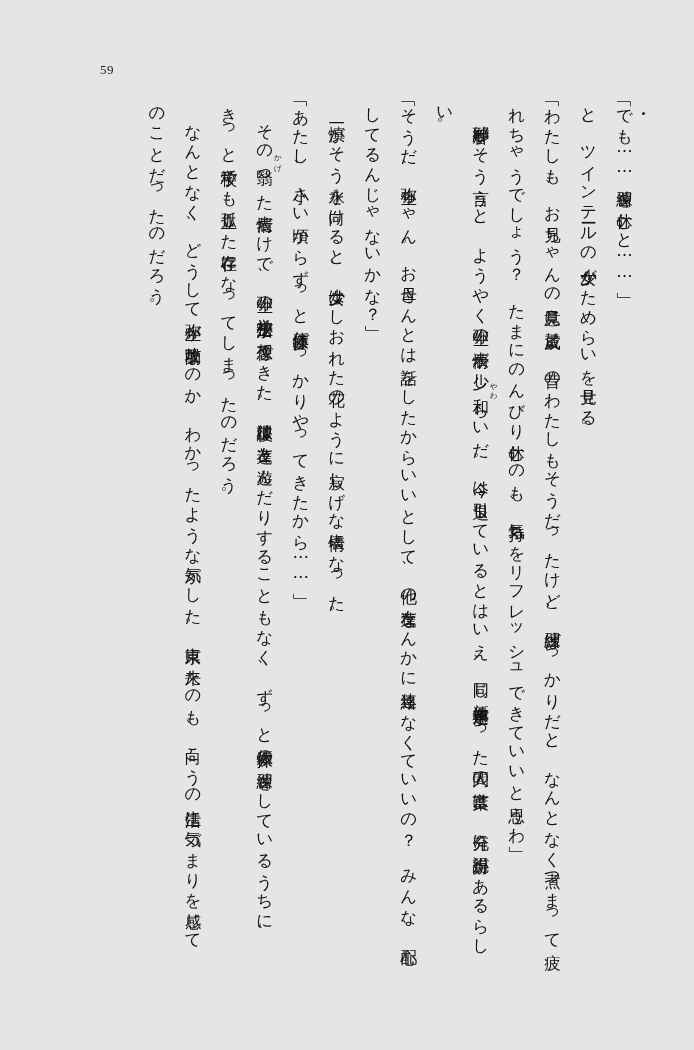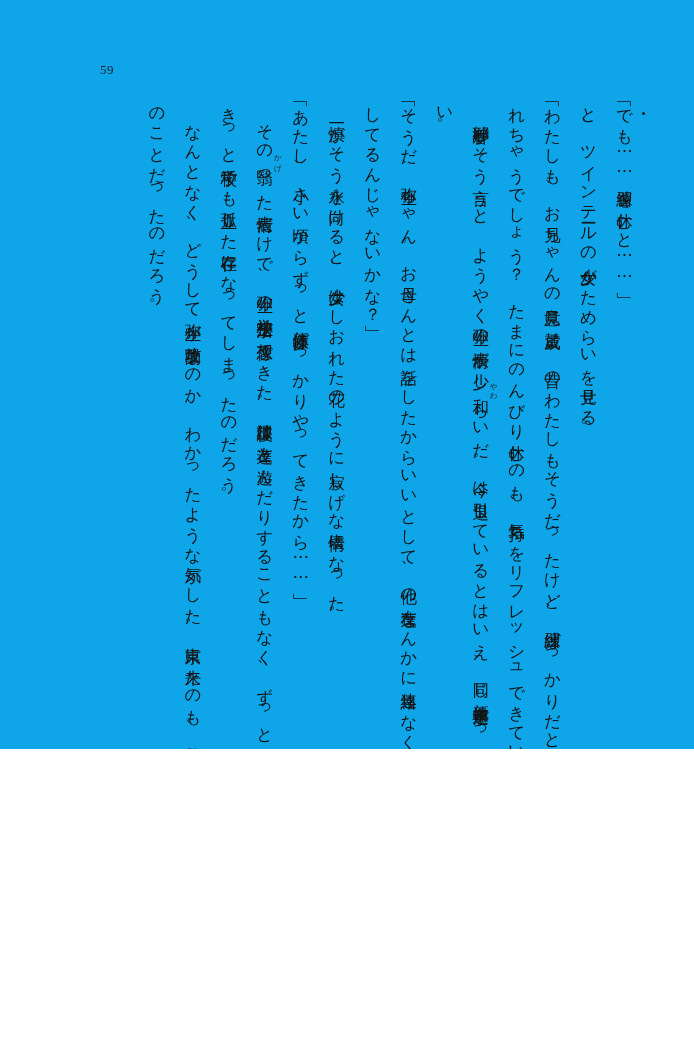--- a/index.html
+++ b/index.html
@@ -3,22 +3,22 @@
 <meta charset="utf-8">
 <style>
   html, body {
     margin: 0;
     padding: 0;
     background: #ffffff;
   }
   .page {
     position: relative;
     width: 694px;
-    height: 749px;
-    background: #0ea5e9;
+    height: 1050px;
+    background: #e5e5e5;
     overflow: hidden;
     font-family: "DejaVu Serif", "Liberation Serif", serif;
     color: #111111;
   }
   .page-number {
     position: absolute;
     top: 62px;
     left: 100px;
     font-size: 13px;
     font-family: "Liberation Serif", serif;

